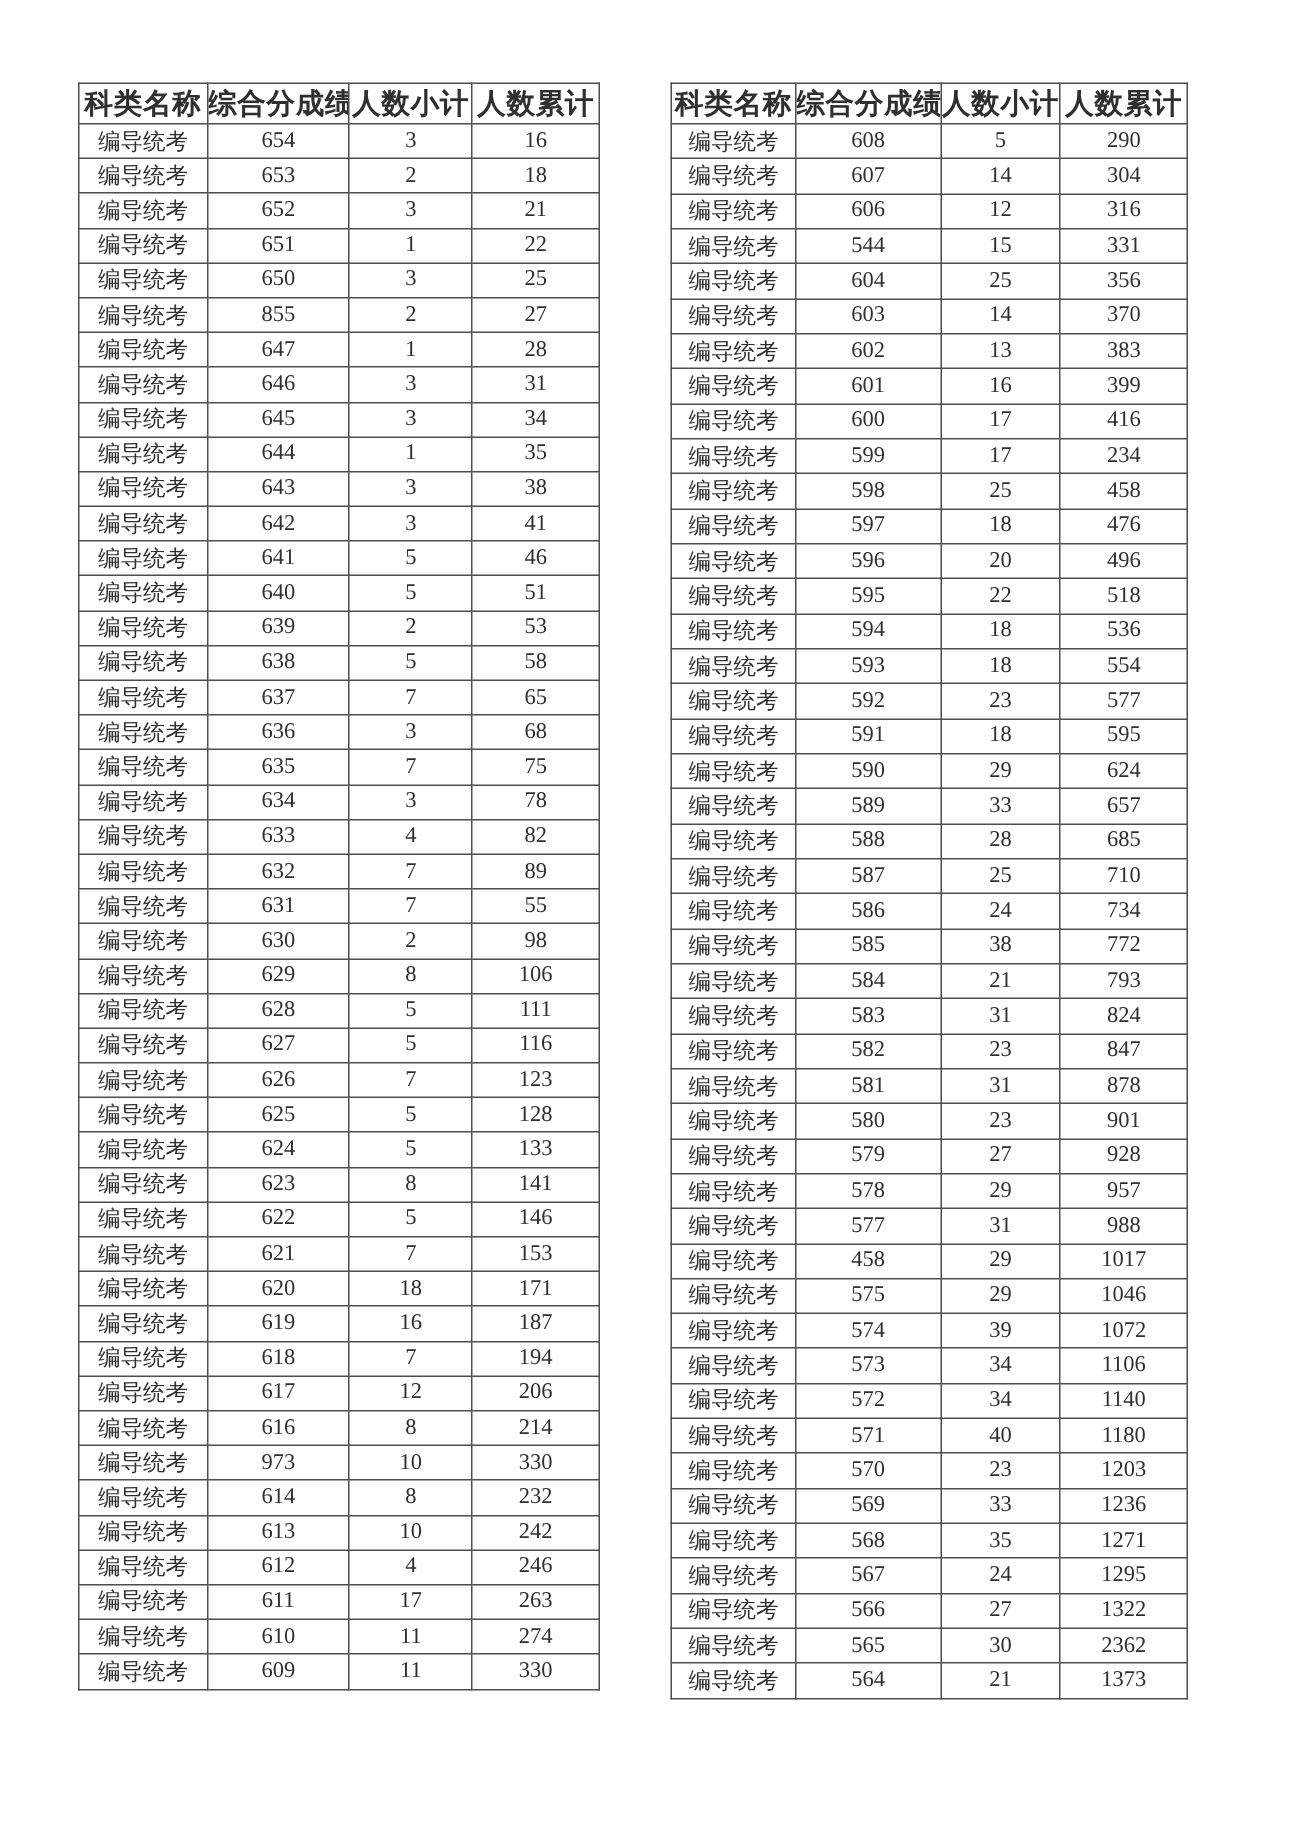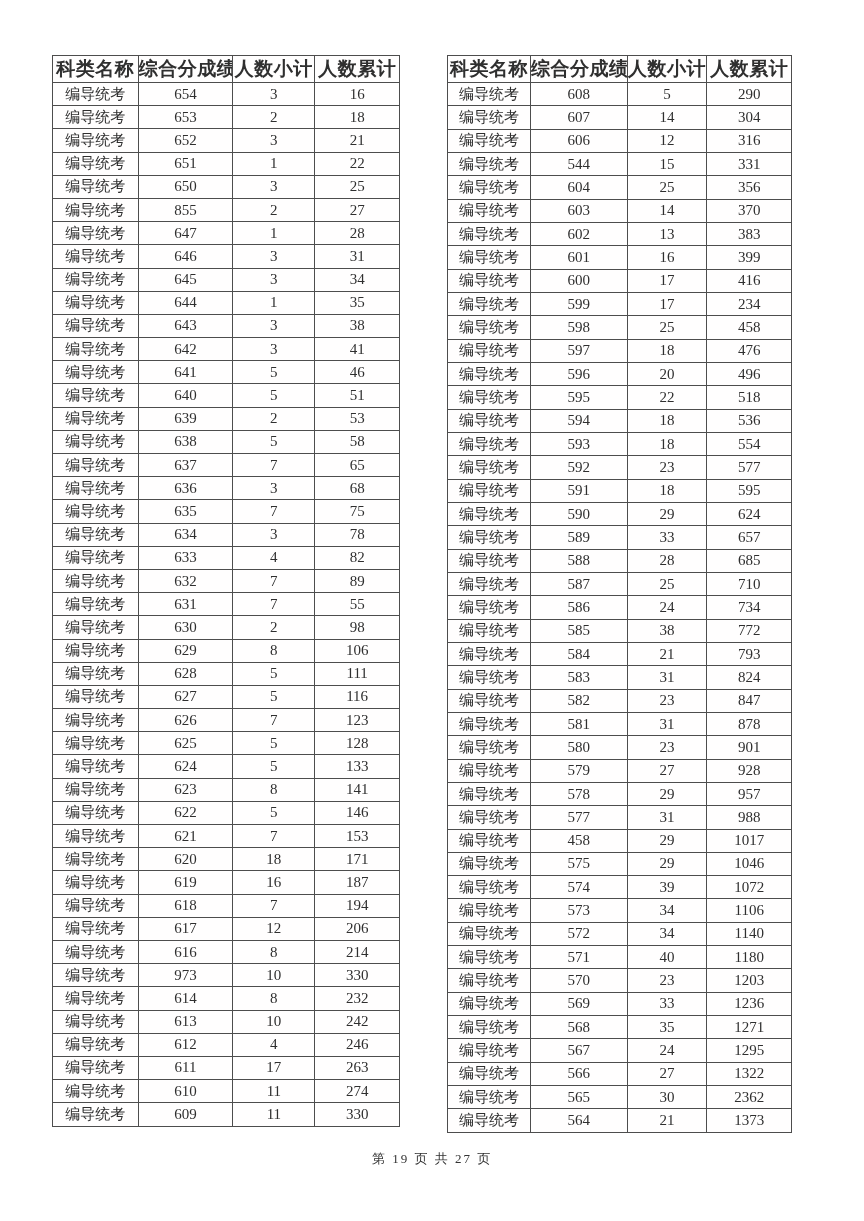--- a/index.html
+++ b/index.html
@@ -630,15 +630,14 @@
         </tr>
         <tr>
           <td>编导统考</td>
           <td>564</td>
           <td>21</td>
           <td>1373</td>
         </tr>
       </tbody>
     </table>
 
-  <div class="page-footer">第 19 页 共 27 页</div>
 
 </div>
 
 </body></html>

